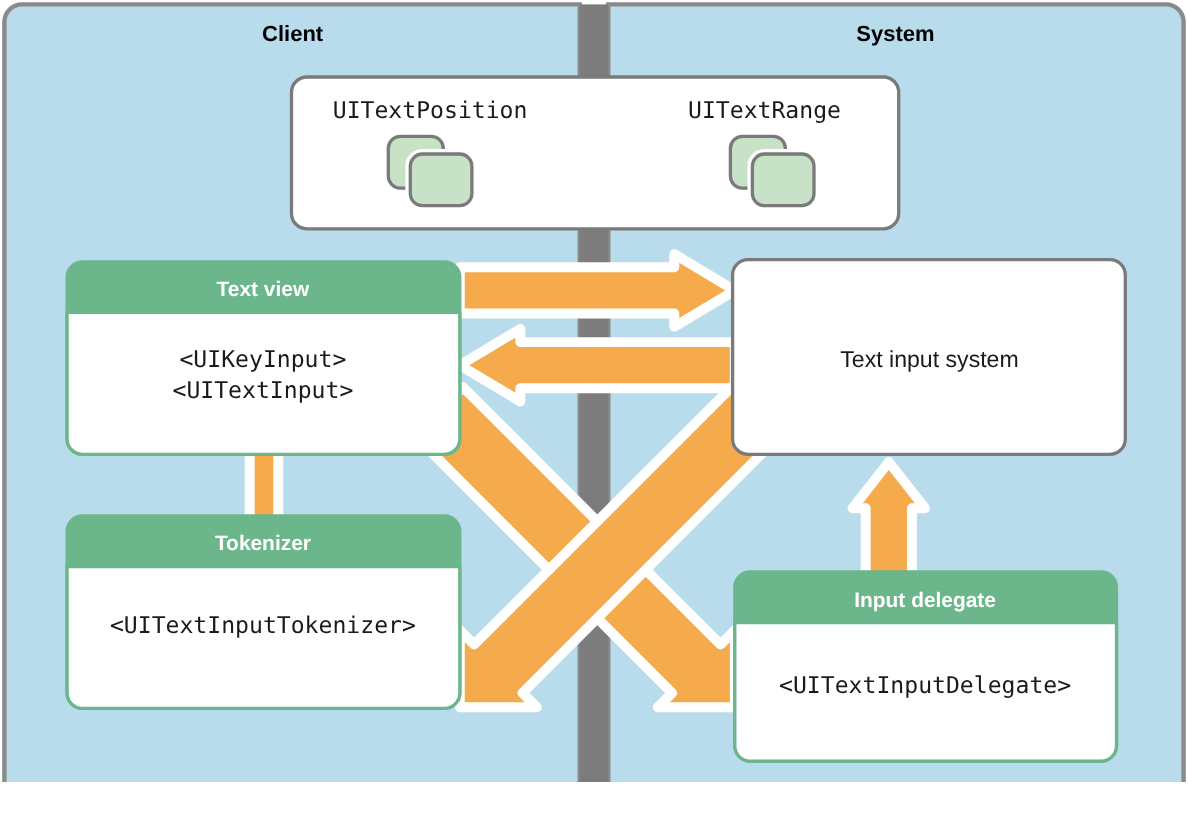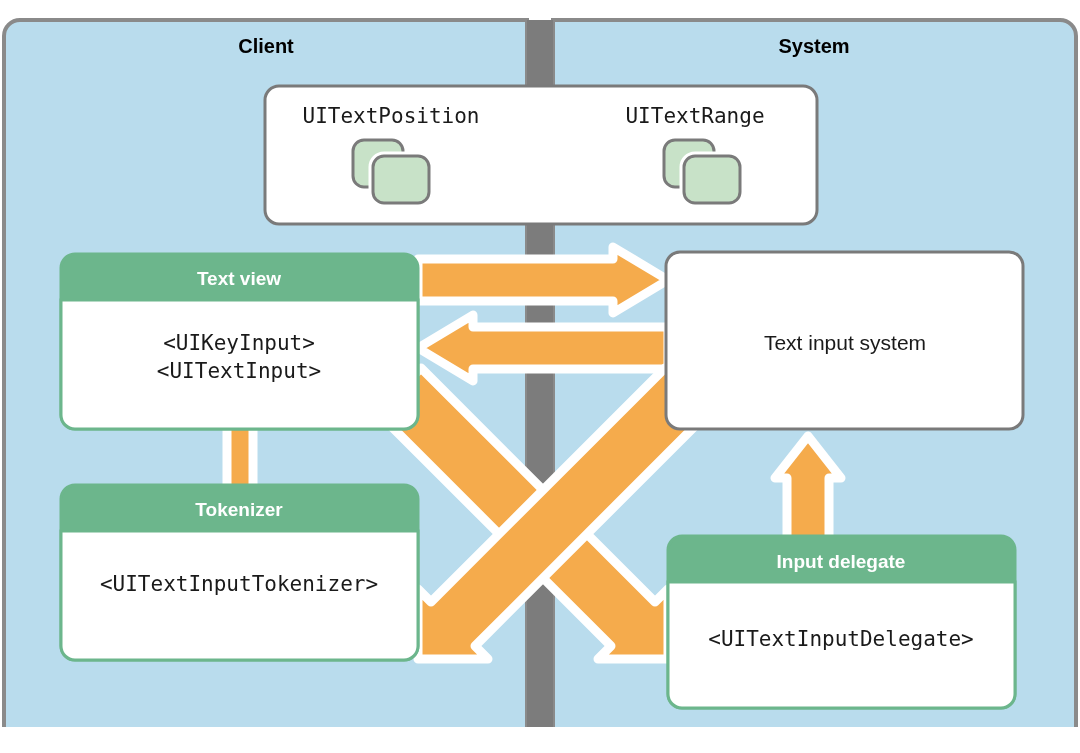--- a/index.html
+++ b/index.html
@@ -8,21 +8,20 @@
     background: #ffffff;
   }
   body {
     font-family: "Liberation Sans", sans-serif;
   }
   #stage {
     position: relative;
     width: 1080px;
     height: 711px;
     overflow: hidden;
-    margin-top: 16px;
   }
   #diagram-svg {
     position: absolute;
     left: 0;
     top: 0;
     width: 1080px;
     height: 753px;
     display: block;
   }
   .zone-title {

